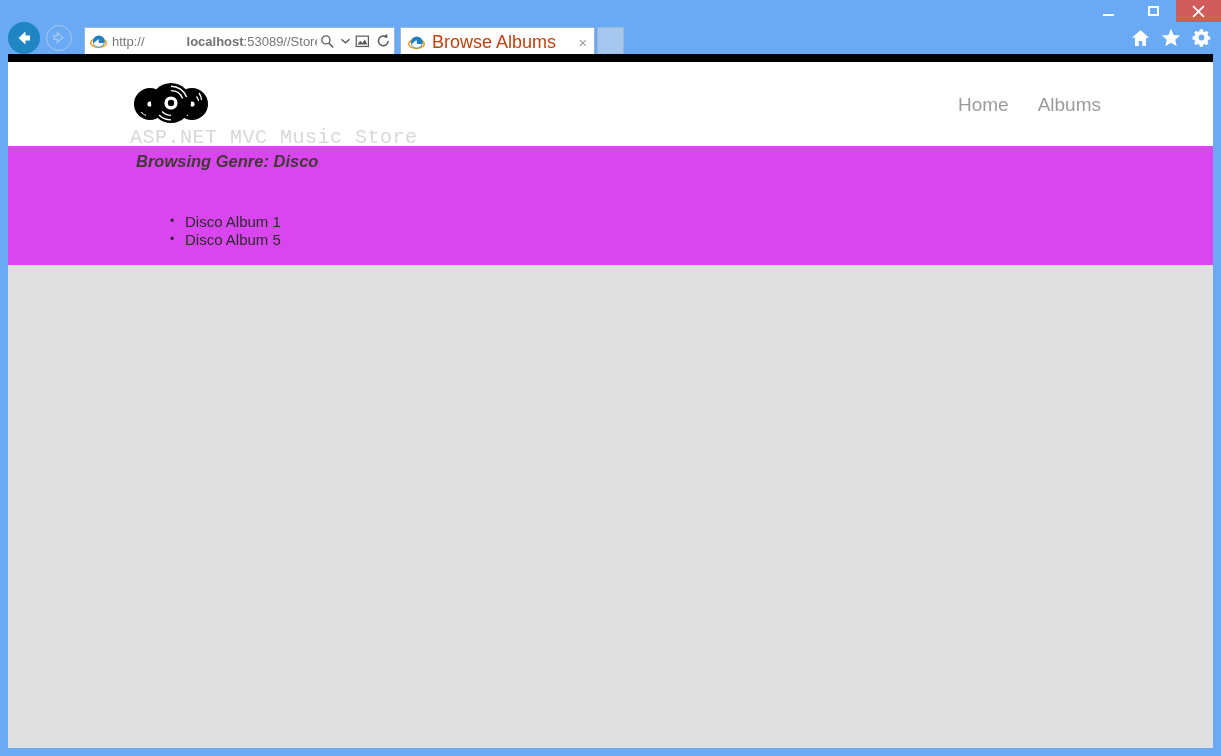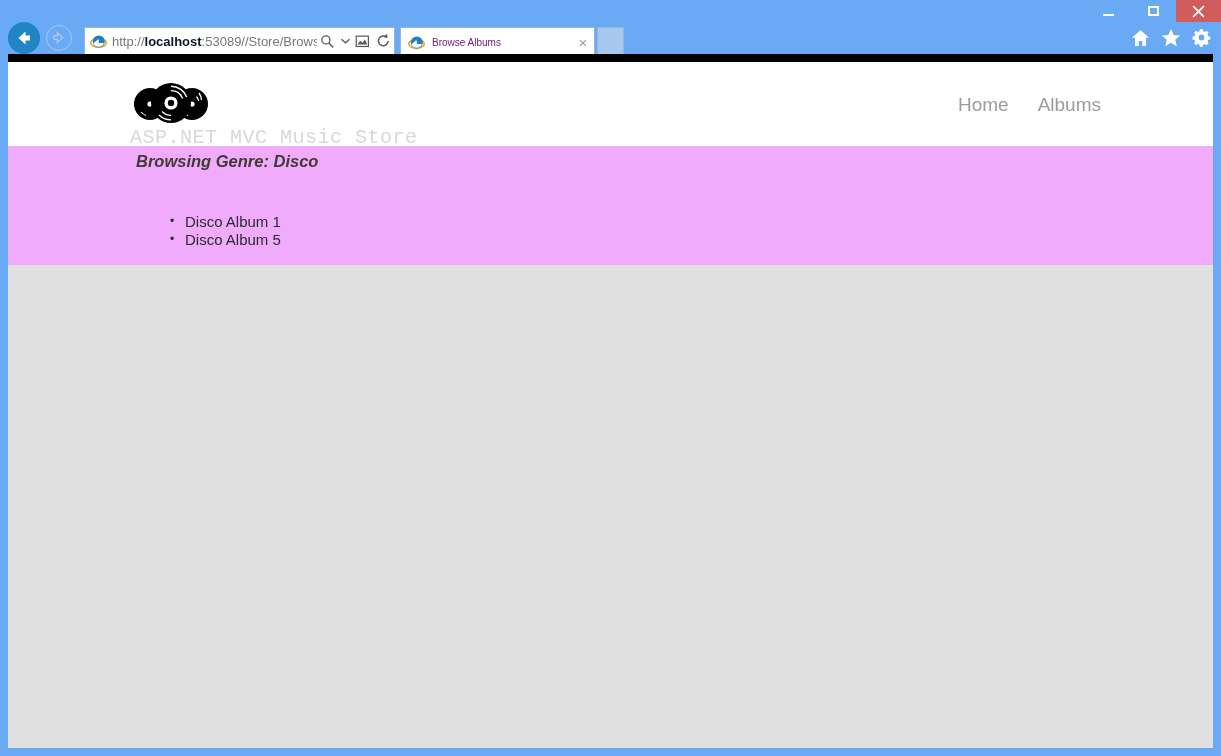--- a/index.html
+++ b/index.html
@@ -58,21 +58,21 @@
   #ie-favicon-addr { margin-left: 5px; width: 17px; height: 17px; flex: none; }
   #url-text {
     flex: 1 1 auto;
     margin-left: 5px;
     font-size: 13px;
     color: #777777;
     white-space: nowrap;
     overflow: hidden;
     line-height: 17px;
   }
-  #url-text b { color: #0f172a; font-weight: bold; }
+  #url-text b { color: #737373; font-weight: bold; padding-left: 42px; }
   .addr-icon {
     flex: none;
     width: 21px; height: 26px;
     display: flex; align-items: center; justify-content: center;
     cursor: pointer;
   }
   #addr-caret { width: 14px; }
 
   
   #tab-1 {
@@ -80,21 +80,21 @@
     width: 195px; height: 29px;
     background: #ffffff;
     border: 1px solid #9ab6d6;
     border-bottom: none;
     display: flex; align-items: center;
     cursor: pointer;
   }
   #tab-favicon { margin-left: 7px; width: 17px; height: 17px; flex: none; }
   #tab-title {
     flex: 1 1 auto; margin-left: 7px;
-    font-size: 10px; color: #701a75;
+    font-size: 18px; color: #c2410c;
     white-space: nowrap; overflow: hidden;
   }
   #tab-close {
     flex: none; width: 22px;
     text-align: center;
     font-size: 15px; color: #9a9a9a;
     cursor: pointer;
   }
   #new-tab {
     position: absolute; left: 597px; top: 27px;
@@ -165,21 +165,21 @@
   .nav-link {
     font-size: 19px;
     color: #9b9b9b;
     text-decoration: none;
     cursor: pointer;
   }
 
   #content-band {
     position: absolute; left: 0; top: 92px;
     width: 1205px; height: 119px;
-    background: #f0abfc;
+    background: #d946ef;
   }
   #page-heading {
     position: absolute; left: 128px; top: 6px;
     font-size: 16.5px;
     font-weight: bold;
     font-style: italic;
     color: #3f3a33;
     white-space: nowrap;
   }
   #album-list {

